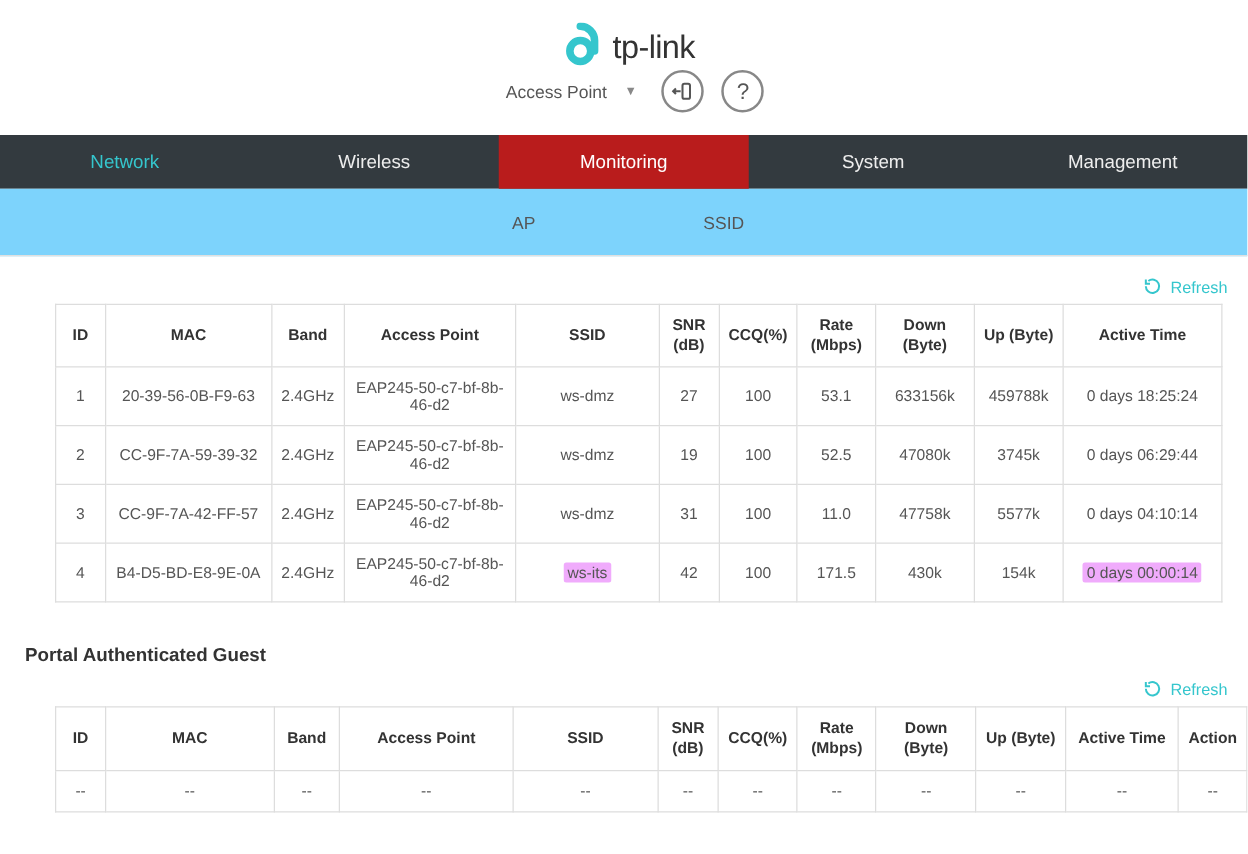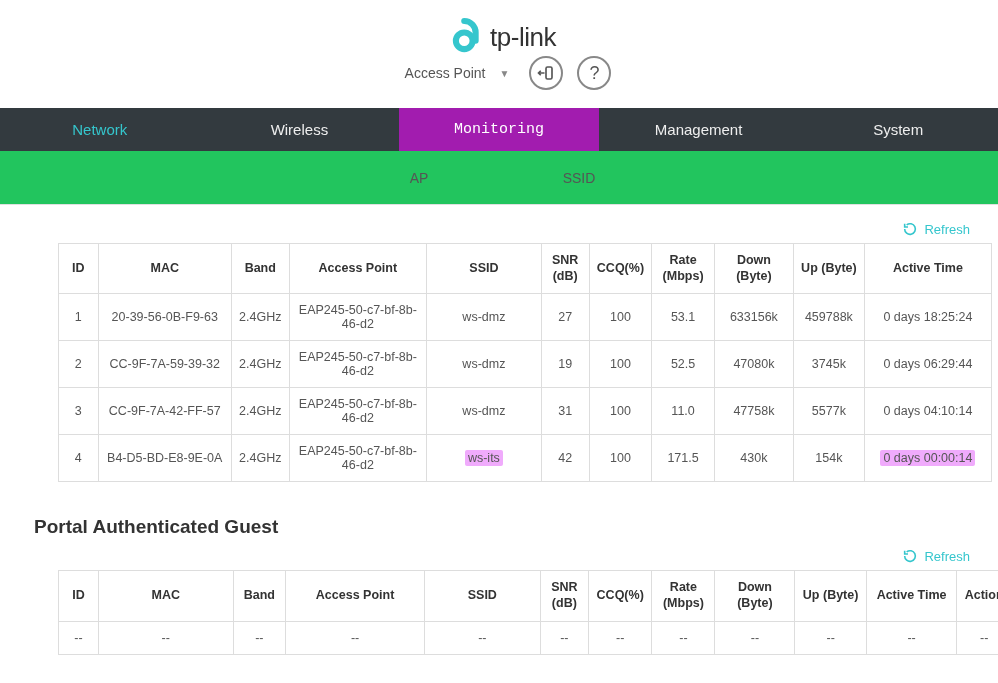--- a/index.html
+++ b/index.html
@@ -40,37 +40,37 @@
   }
   .main-nav {
     background:#333a3f; height:43px;
     display:flex;
   }
   .main-nav-item {
     flex:1; display:flex; align-items:center; justify-content:center;
     color:#eee; font-size:15px; cursor:pointer;
   }
   .main-nav-item.network { color:#35c6cd; }
-  .main-nav-item.active { background:#a21caf; color:#fff;font-family:Liberation Mono, monospace; }
+  .main-nav-item.active { background:#b91c1c; color:#fff; }
   .sub-nav {
-    background:#22c55e; border-bottom:1px solid #e0e0e0;
+    background:#7dd3fc; border-bottom:1px solid #e0e0e0;
     display:flex; justify-content:center; gap:0;
     height:54px;
   }
   .sub-nav-item {
     width:160px; display:flex; align-items:center; justify-content:center;
     color:#555; font-size:14px; cursor:pointer;
     position:relative;
   }
   .sub-nav-item.active { color:#222; font-weight:600; }
   .sub-nav-item.active::after {
     content:""; position:absolute; left:28px; right:28px; bottom:0;
     height:3px; background:#333;
   }
-  .content { padding: 10px 24px 30px 20px; margin-left: 14px; }
+  .content { padding: 10px 12px 30px 20px; }
   .refresh-row {
     display:flex; justify-content:flex-end; align-items:center;
     padding: 6px 4px; gap:6px; color:#35c6cd; cursor:pointer;
     font-size:13px;
   }
   .refresh-icon {
     width:16px; height:16px; display:inline-block;
   }
   table.data {
     width: 934px; border-collapse: collapse; margin-left:24px;
@@ -79,21 +79,21 @@
   table.data th, table.data td {
     border:1px solid #ddd; padding:9px 6px; text-align:center;
     font-size:12.5px; color:#444; vertical-align:middle;
   }
   table.data th {
     font-weight:700; color:#333; background:#fff;
     line-height:1.25;
   }
   table.data td { color:#555; }
   .section-title {
-    font-size:19px; font-weight:700; color:#333;
+    font-size:15px; font-weight:700; color:#333;
     margin:34px 0 4px 0;
   }
   .hl { background:#f0abfc; padding:1px 3px; border-radius:2px; }
   .col-id{width:38px}
   .col-mac{width:128px}
   .col-band{width:50px}
   .col-ap{width:132px}
   .col-ssid{width:110px}
   .col-snr{width:46px}
   .col-ccq{width:60px}
@@ -128,22 +128,22 @@
     <div class="circ-btn">
       <span style="font-size:18px;">?</span>
     </div>
   </div>
 </div>
 
 <div class="main-nav">
   <div class="main-nav-item network">Network</div>
   <div class="main-nav-item">Wireless</div>
   <div class="main-nav-item active">Monitoring</div>
+  <div class="main-nav-item">System</div>
   <div class="main-nav-item">Management</div>
-  <div class="main-nav-item">System</div>
 </div>
 
 <div class="sub-nav">
   <div class="sub-nav-item">AP</div>
   <div class="sub-nav-item">SSID</div>
 </div>
 
 <div class="content">
 
   <div class="refresh-row">

